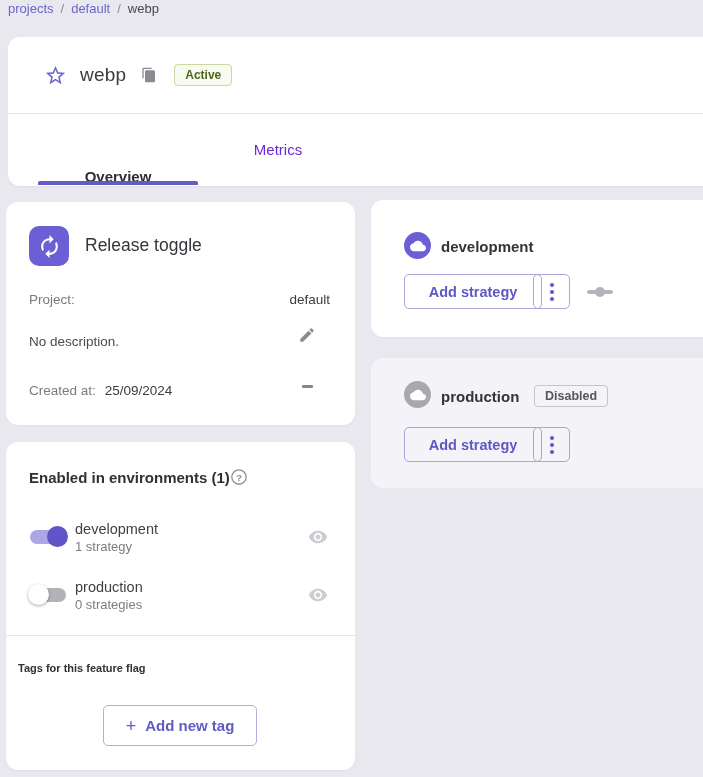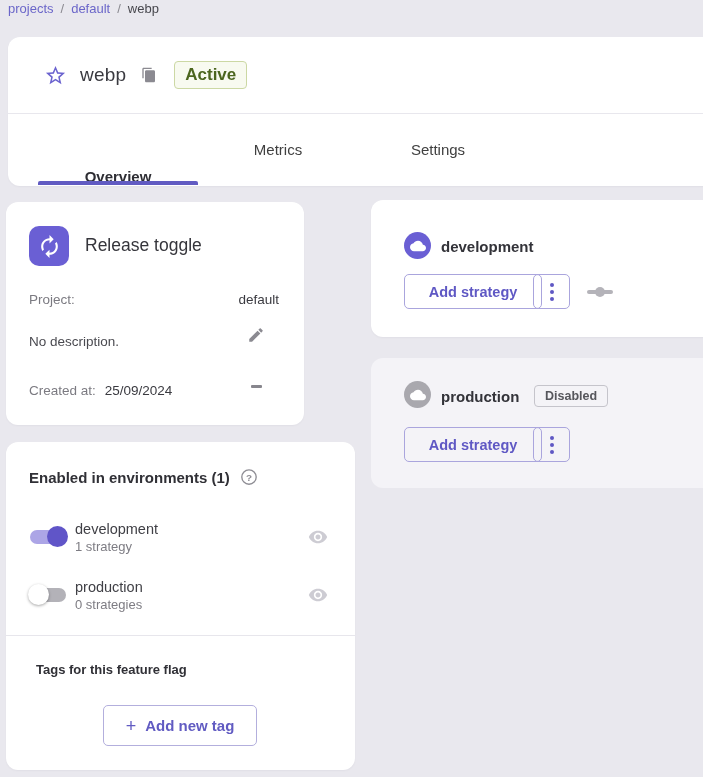--- a/index.html
+++ b/index.html
@@ -19,63 +19,63 @@
 
   
   #header-card{left:8px;top:37px;width:710px;height:149px;}
   .title-row{height:77px;display:flex;align-items:center;padding-left:36px;box-sizing:border-box;border-bottom:1px solid #e8e7ed;}
   .star-btn{width:23px;height:23px;margin-right:13px;cursor:pointer;display:flex;}
   .star-btn svg{fill:#6b63cf;}
   .flag-title{font-size:19px;color:#3a3a40;letter-spacing:.2px;}
   .copy-btn{width:16px;height:16px;margin-left:15px;cursor:pointer;display:flex;}
   .copy-btn svg{fill:#8b8a91;}
   .badge-active{
-    margin-left:17px;font-size:17px;font-weight:700;color:#4c661f;
+    margin-left:17px;font-size:12px;font-weight:700;color:#4c661f;
     background:#f8faf0;border:1px solid #ccd8a4;border-radius:4px;padding:3px 10px;
   }
   .tabs{display:flex;height:71px;padding-left:30px;}
-  .tab{width:160px;display:flex;align-items:center;justify-content:center;font-size:15px;color:#404040;position:relative;cursor:pointer;}
+  .tab{width:160px;display:flex;align-items:center;justify-content:center;font-size:15px;color:#6d28d9;position:relative;cursor:pointer;}
   .tab.active{font-weight:700;color:#2e2e34;align-items:flex-end;}
   .tab.active::after{content:"";position:absolute;left:0;right:0;bottom:0;height:4px;background:#615bc2;border-radius:2px 2px 0 0;}
 
   
-  #release-card{left:6px;top:202px;width:298px;height:223px;}
+  #release-card{left:6px;top:202px;width:349px;height:223px;}
   .rt-icon{position:absolute;left:23px;top:24px;width:40px;height:40px;border-radius:10px;background:#6a5fd4;display:flex;align-items:center;justify-content:center;}
   .rt-icon svg{fill:#ffffff;}
   .rt-title{position:absolute;left:79px;top:33px;font-size:17.5px;color:#35353b;}
   .kv-label{color:#7b7a81;font-size:13.5px;text-align:right;}
   .kv-value{color:#3a3a40;font-size:13.5px;}
   .row-project{position:absolute;left:23px;right:25px;top:90px;display:flex;justify-content:space-between;}
   .row-desc{position:absolute;left:23px;top:132px;font-size:13.5px;color:#4a4a50;}
   .edit-btn{position:absolute;right:39px;top:124px;width:18px;height:18px;cursor:pointer;display:flex;}
   .edit-btn svg{fill:#8b8a91;}
   .row-created{position:absolute;left:23px;top:181px;display:flex;gap:9px;align-items:baseline;}
   .dash{position:absolute;right:42px;top:183px;width:11px;height:2.5px;background:#87868d;border-radius:1px;}
 
   
   #env-card{left:6px;top:442px;width:349px;height:328px;}
-  .env-heading{position:absolute;left:23px;top:26px;display:flex;align-items:center;gap:10px;font-size:15px;font-weight:700;color:#303036;}
+  .env-heading{position:absolute;left:23px;top:26px;display:flex;align-items:center;font-size:15px;font-weight:700;color:#303036;}
   .help-btn{display:flex;cursor:pointer;}
   .env-row{position:absolute;left:22px;right:27px;display:flex;align-items:center;}
   .env-row.dev{top:72px;height:46px;}
   .env-row.prod{top:130px;height:46px;}
   .switch{width:40px;height:22px;position:relative;margin-right:7px;cursor:pointer;flex:none;}
   .switch .track{position:absolute;left:2px;top:4px;width:36px;height:14px;border-radius:7px;}
   .switch .knob{position:absolute;top:0;width:21px;height:21px;border-radius:50%;}
   .switch.on .track{background:#aca5e6;}
   .switch.on .knob{right:0;background:#6055c8;}
   .switch.off .track{background:#b3b2b8;}
   .switch.off .knob{left:0;background:#fff;box-shadow:0 1px 3px rgba(0,0,0,.35);}
   .env-text{display:flex;flex-direction:column;gap:2px;}
   .env-name{font-size:14.5px;color:#404046;}
   .env-sub{font-size:13px;color:#7d7c83;}
   .eye-btn{margin-left:auto;width:20px;height:20px;display:flex;cursor:pointer;}
   .eye-btn svg{fill:#cdccd3;}
   .env-divider{position:absolute;left:0;right:0;top:193px;border-top:1px solid #e7e6ec;}
-  .tags-heading{position:absolute;left:30px;top:220px;font-size:13px;font-weight:700;color:#303036;}
+  .tags-heading{position:absolute;left:12px;top:220px;font-size:11px;font-weight:700;color:#303036;}
   .add-tag-btn{
     position:absolute;left:97px;top:263px;width:154px;height:41px;box-sizing:border-box;
     border:1px solid #b3afdd;border-radius:5px;background:transparent;cursor:pointer;
     display:flex;align-items:center;justify-content:center;gap:9px;
     color:#615bc2;font-weight:700;font-size:15px;font-family:inherit;
   }
   .add-tag-btn .plus{font-size:18px;font-weight:400;line-height:1;}
 
   
   .env-panel{position:absolute;left:371px;width:345px;border-radius:12px;}
@@ -136,23 +136,20 @@
     </span>
     <span class="badge-active">Active</span>
   </div>
   <div class="tabs">
     <div class="tab active">
         <span>Overview</span>
       </div>
     <div class="tab">
         <span>Metrics</span>
       </div>
-    <div class="tab">
-        <span>Settings</span>
-      </div>
   </div>
 </section>
 
 <section class="card" id="release-card">
   <div class="rt-icon">
     <svg viewBox="0 0 24 24" width="25" height="25">
         <path d="M12 6v3l4-4-4-4v3c-4.42 0-8 3.58-8 8 0 1.57.46 3.03 1.24 4.26L6.7 14.8c-.45-.83-.7-1.79-.7-2.8 0-3.31 2.69-6 6-6zm6.76 1.74L17.3 9.2c.44.84.7 1.79.7 2.8 0 3.31-2.69 6-6 6v-3l-4 4 4 4v-3c4.42 0 8-3.58 8-8 0-1.57-.46-3.03-1.24-4.26z"></path>
       </svg>
   </div>
   <h2 class="rt-title" style="margin:0;font-weight:400;">Release toggle</h2>

